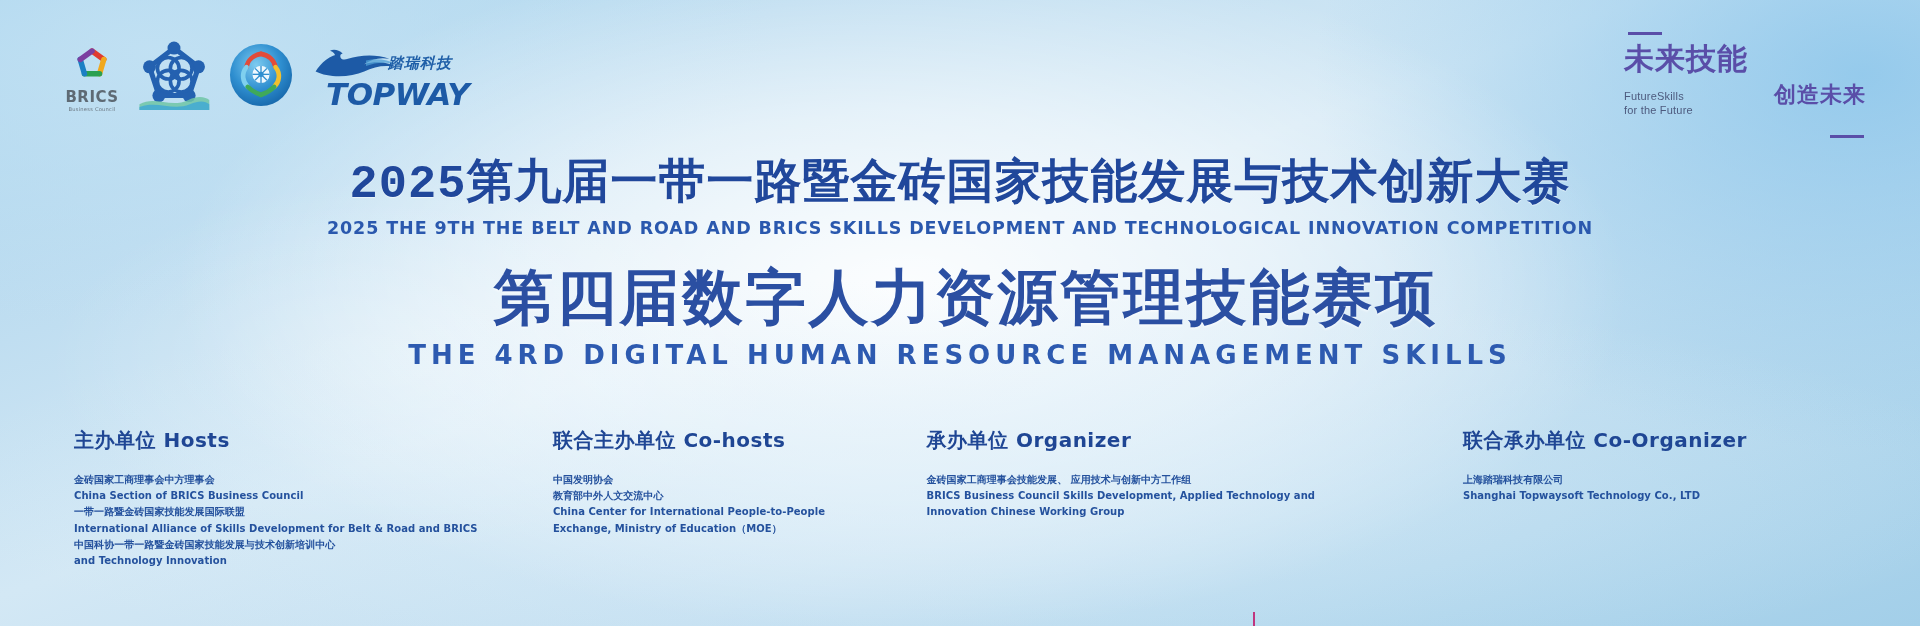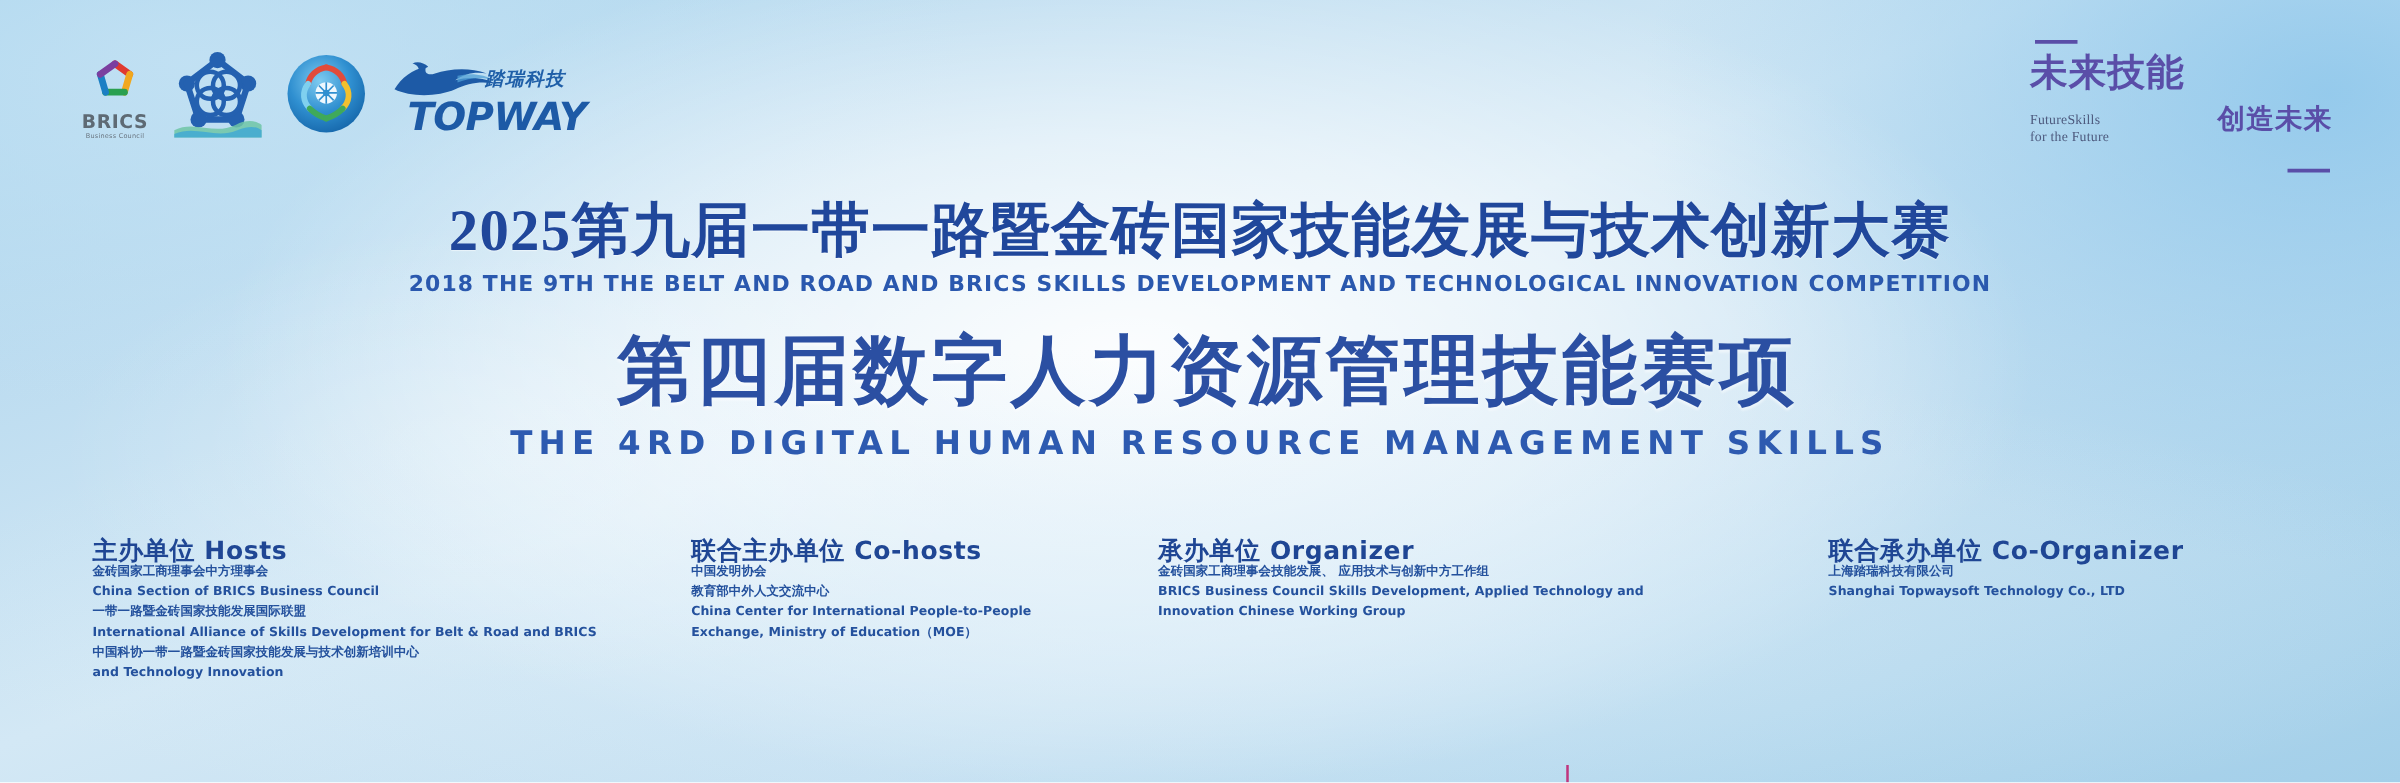--- a/index.html
+++ b/index.html
@@ -100,21 +100,20 @@
     line-height: 1;
   }
 
   
   .slogan {
     position: absolute;
     right: 52px;
     top: 28px;
     width: 250px;
     height: 110px;
-    font-family: Liberation Serif, serif;
   }
   .slogan-rule-top {
     position: absolute; left: 10px; top: 4px;
     width: 34px; height: 3px; background: #5a4ea8;
   }
   .slogan-rule-bottom {
     position: absolute; right: 4px; bottom: 0px;
     width: 34px; height: 3px; background: #5a4ea8;
   }
   .slogan-cn1 {
@@ -135,21 +134,21 @@
   }
 
   
   .title-wrap {
     position: absolute;
     left: 0; right: 0;
     top: 160px;
     text-align: center;
   }
   .title-cn-main {
-    font-family: Liberation Serif, serif;
+    font-family: Liberation Mono, monospace;
     font-weight: 700;
     font-size: 47px;
     letter-spacing: 1px;
     color: #20479b;
     line-height: 1.08;
     text-shadow: 0 1px 1px rgba(255,255,255,0.55);
   }
   .title-en-main {
     font-family: "DejaVu Sans", sans-serif;
     font-weight: 700;
@@ -194,20 +193,21 @@
   .org-col.c3 { width: 560px; }
   .org-col.c4 { width: 400px; }
 
   .org-head {
     font-family: "DejaVu Sans", sans-serif;
     font-weight: 700;
     font-size: 20px;
     color: #1f4694;
     letter-spacing: 0.5px;
     line-height: 1;
+    margin-bottom: 22px;
     white-space: nowrap;
   }
   .org-lines {
     font-family: "DejaVu Sans", sans-serif;
     font-weight: 700;
     font-size: 10px;
     color: #24519d;
     line-height: 1.62;
     letter-spacing: 0.05px;
   }
@@ -313,21 +313,21 @@
     <div class="slogan-en">
       <span>FutureSkills</span><br>
       <span>for the Future</span>
     </div>
     <div class="slogan-cn2">创造未来</div>
     <div class="slogan-rule-bottom"></div>
   </div>
 
   <div class="title-wrap">
     <div class="title-cn-main">2025第九届一带一路暨金砖国家技能发展与技术创新大赛</div>
-    <div class="title-en-main">2018 THE 9TH THE BELT AND ROAD AND BRICS SKILLS DEVELOPMENT AND TECHNOLOGICAL INNOVATION COMPETITION</div>
+    <div class="title-en-main">2025 THE 9TH THE BELT AND ROAD AND BRICS SKILLS DEVELOPMENT AND TECHNOLOGICAL INNOVATION COMPETITION</div>
     <div class="title-cn-sub">第四届数字人力资源管理技能赛项</div>
     <div class="title-en-sub">THE 4RD DIGITAL HUMAN RESOURCE MANAGEMENT SKILLS</div>
   </div>
 
   <div class="orgs">
 
     <div class="org-col c1">
       <div class="org-head">主办单位 Hosts</div>
       <div class="org-lines">
         <div>金砖国家工商理事会中方理事会</div>

